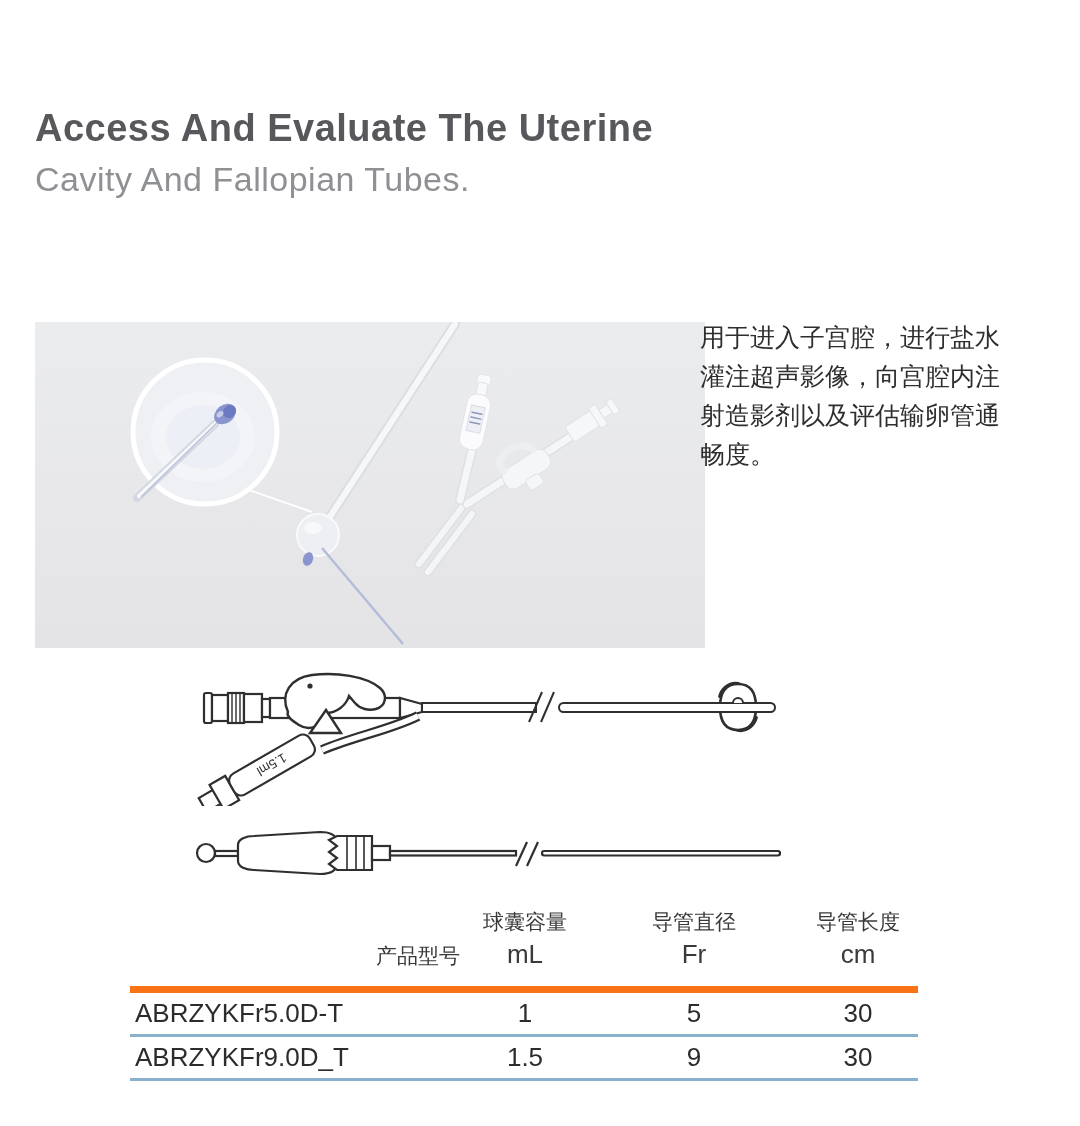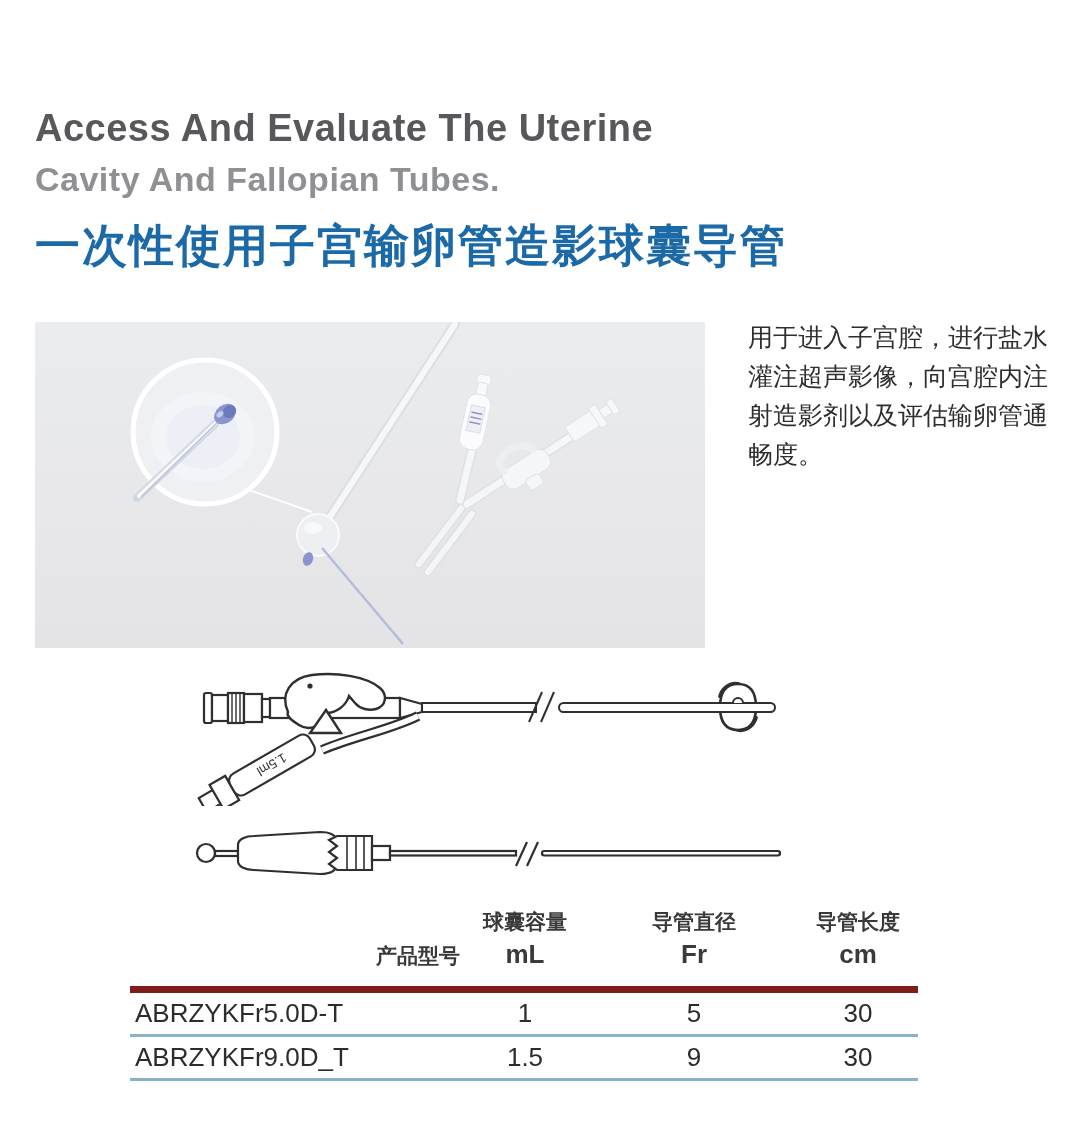--- a/index.html
+++ b/index.html
@@ -1,52 +1,51 @@
 <!DOCTYPE html>
 <html><head>
 <meta charset="utf-8">
 <style>
   html,body{margin:0;padding:0;background:#ffffff;}
   .page{position:relative;width:1080px;height:1126px;background:#ffffff;overflow:hidden;
         font-family:"Liberation Sans","DejaVu Sans",sans-serif;}
   
   .hdr{position:absolute;left:35px;top:106px;}
   .t1{margin:0;font-size:38px;font-weight:700;color:#57585b;letter-spacing:.5px;line-height:44px;}
-  .t2{margin:10px 0 0 0;font-size:34px;font-weight:700;color:#8e9093;letter-spacing:.5px;line-height:38px;}
+  .t2{margin:10px 0 0 0;font-size:34px;font-weight:400;color:#8e9093;letter-spacing:.5px;line-height:38px;}
   .t3{margin:20px 0 0 0;font-size:45px;font-weight:700;color:#1b6aa7;letter-spacing:2px;line-height:56px;}
   
   .photo{position:absolute;left:35px;top:322px;width:670px;height:326px;}
-  .desc{position:absolute;left:748px;top:318px;width:306px;margin:0;
+  .desc{position:absolute;left:700px;top:318px;width:306px;margin:0;
         font-size:25px;line-height:39px;color:#2e2e30;word-break:break-all;}
   
   .draw1{position:absolute;left:150px;top:666px;width:680px;height:140px;}
   .draw2{position:absolute;left:150px;top:818px;width:680px;height:72px;}
   
   table.spec{position:absolute;left:130px;top:908px;width:788px;border-collapse:collapse;
              table-layout:fixed;color:#2c2c2e;}
   table.spec col.c1{width:330px;} table.spec col.c2{width:130px;}
   table.spec col.c3{width:208px;} table.spec col.c4{width:120px;}
-  table.spec thead th{border-bottom:7px solid #7f1d1d;padding:0 0 16px 0;
-                      font-weight:700;font-size:21px;vertical-align:bottom;}
+  table.spec thead th{border-bottom:7px solid #f97316;padding:0 0 16px 0;
+                      font-weight:400;font-size:21px;vertical-align:bottom;}
   table.spec thead th.model{text-align:right;padding-left:5px;}
   table.spec thead th .unit{display:block;font-size:26px;margin-top:3px;color:#3a3a3c;}
   table.spec thead th .lbl{display:block;color:#39393b;}
   table.spec tbody td{height:39px;font-size:26px;text-align:center;
                       border-bottom:3px solid #8ab1cb;}
   table.spec tbody td.model{text-align:left;padding-left:5px;}
 </style>
 </head>
 <body>
 
 <div class="page">
 
   <div class="hdr">
     <h1 class="t1">Access And Evaluate The Uterine</h1>
     <h2 class="t2">Cavity And Fallopian Tubes.</h2>
-    <h3 class="t3">一次性使用子宫输卵管造影球囊导管</h3>
   </div>
 
   <svg class="photo" viewBox="0 0 670 326" aria-hidden="true">
     <defs>
       <linearGradient id="pg" x1="0" y1="0" x2="0" y2="1">
         <stop offset="0" stop-color="#ebecee"></stop>
           <stop offset="1" stop-color="#e4e4e7"></stop>
       </linearGradient>
     </defs>
     <rect x="0" y="0" width="670" height="326" fill="url(#pg)"></rect>

